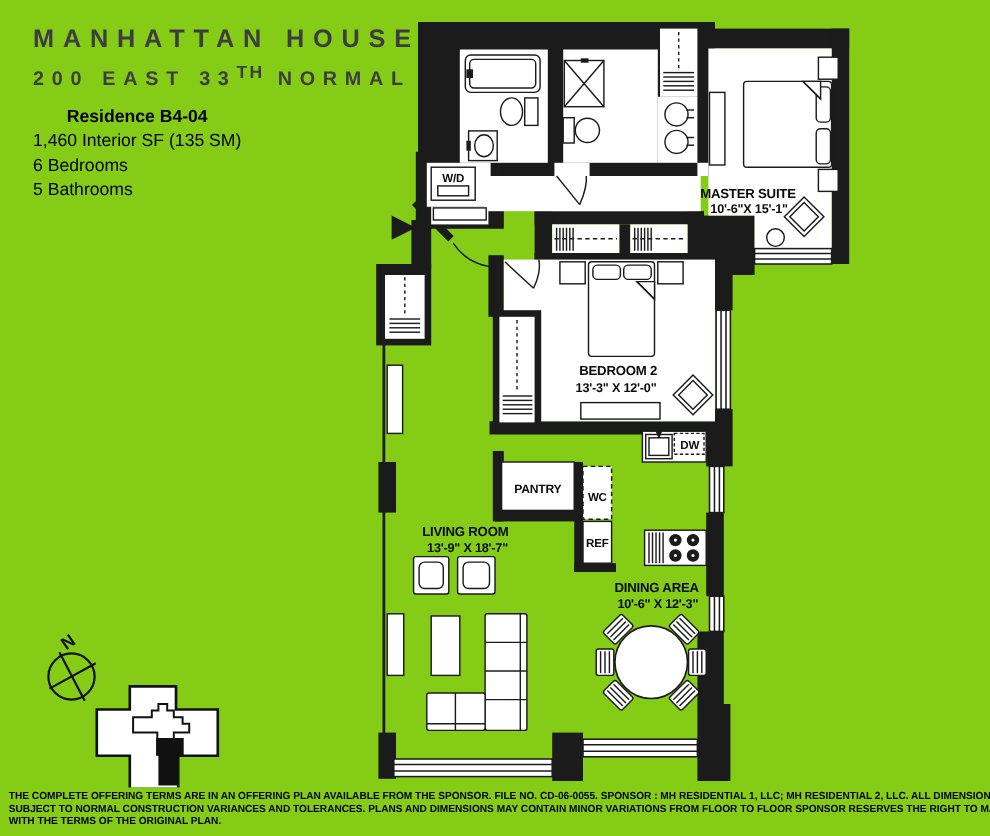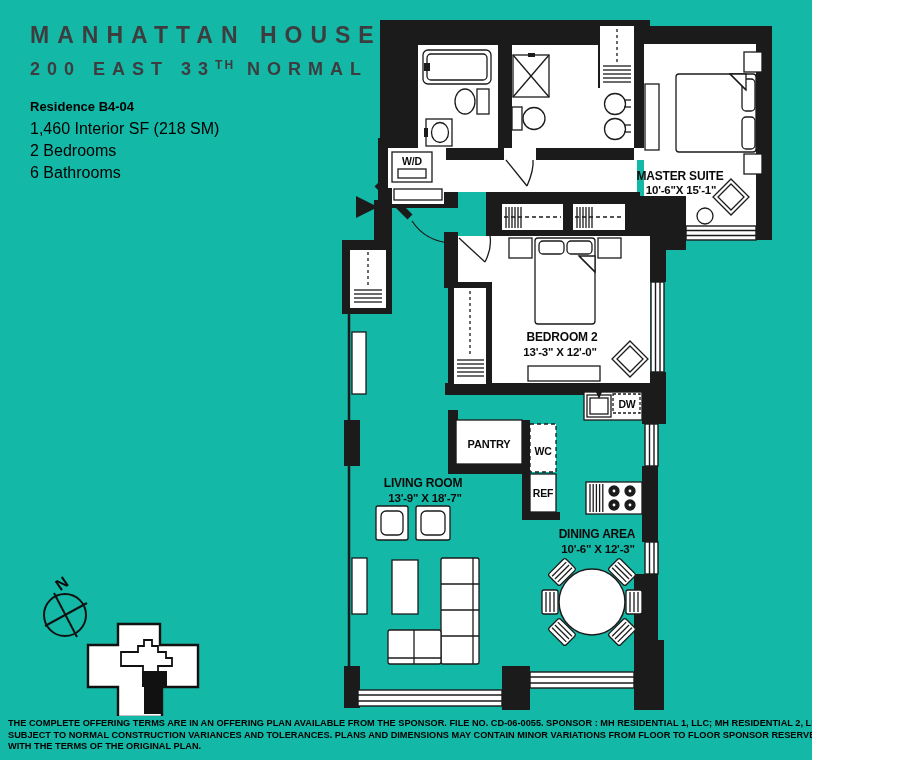--- a/index.html
+++ b/index.html
@@ -1,45 +1,45 @@
 <!DOCTYPE html>
 <html><head>
 <meta charset="utf-8">
 <style>
   html,body{margin:0;padding:0;background:#fff;}
-  .page{position:relative;width:812px;height:760px;background:#14b8a6;overflow:hidden;
+  .page{position:relative;width:900px;height:760px;background:#84cc16;overflow:hidden;
         font-family:"Liberation Sans",sans-serif;color:#000;}
   .hdr{position:absolute;left:30px;top:22px;}
   .hdr h1{margin:0;font-size:23px;font-weight:bold;letter-spacing:8px;color:#3d3d3f;white-space:nowrap;}
   .hdr h2{margin:9px 0 0 0;font-size:18px;font-weight:bold;letter-spacing:7px;color:#3d3d3f;white-space:nowrap;}
-  .hdr h2 sup{font-size:12px;letter-spacing:2px;vertical-align:6px;}
+  .hdr h2 sup{font-size:16px;letter-spacing:2px;vertical-align:6px;}
   .info{position:absolute;left:30px;top:96px;font-size:16px;line-height:22px;color:#000;}
   .info div{white-space:nowrap;}
-  .info .rname{font-weight:bold;font-size:13px;}
+  .info .rname{font-weight:bold;font-size:16px;text-align:center;}
   svg.plan{position:absolute;left:0;top:0;}
   .foot{position:absolute;left:8px;top:718px;width:888px;font-size:9.3px;line-height:11.5px;
         color:#000;transform:scaleX(0.99);transform-origin:left top;}
   .foot div{white-space:nowrap;font-weight:bold;}
   .lbl{font-family:"Liberation Sans",sans-serif;font-weight:bold;fill:#0a0a0a;letter-spacing:-0.2px;}
 </style>
 </head>
 <body>
 
 <div class="page">
 
   <div class="hdr">
     <h1>MANHATTAN HOUSE</h1>
     <h2><span>200 EAST 33</span><sup>TH</sup> <span>NORMAL</span></h2>
   </div>
 
   <div class="info">
     <div class="rname">Residence B4-04</div>
-    <div>1,460 Interior SF (218 SM)</div>
-    <div>2 Bedrooms</div>
-    <div>6 Bathrooms</div>
+    <div>1,460 Interior SF (135 SM)</div>
+    <div>6 Bedrooms</div>
+    <div>5 Bathrooms</div>
   </div>
 
   <svg class="plan" width="900" height="716" viewBox="0 0 900 716">
 
     <g fill="#1b1b1b" stroke="none">
       <rect x="380" y="20" width="270" height="140"></rect>
       <rect x="378" y="138" width="80" height="70"></rect>
       <rect x="634" y="26" width="138" height="18"></rect>
       <rect x="756" y="26" width="16" height="214"></rect>
       <rect x="634" y="44" width="10" height="104"></rect>

